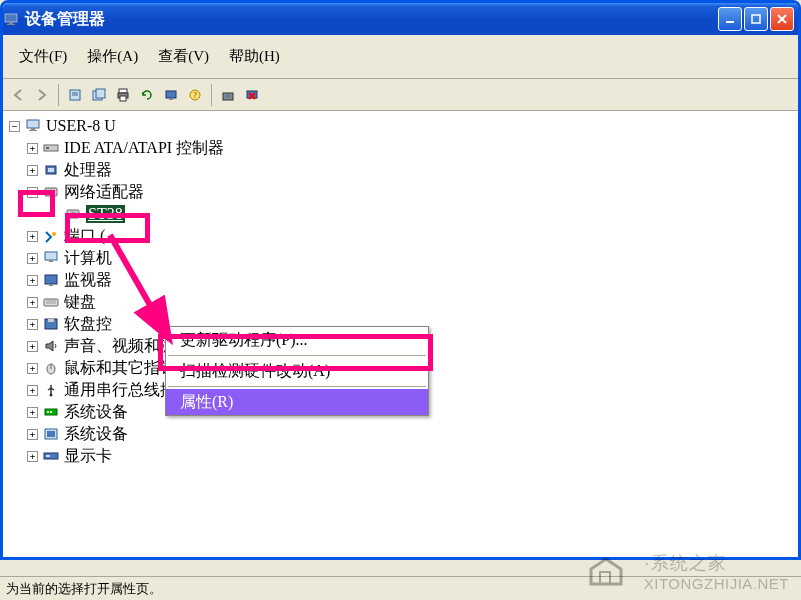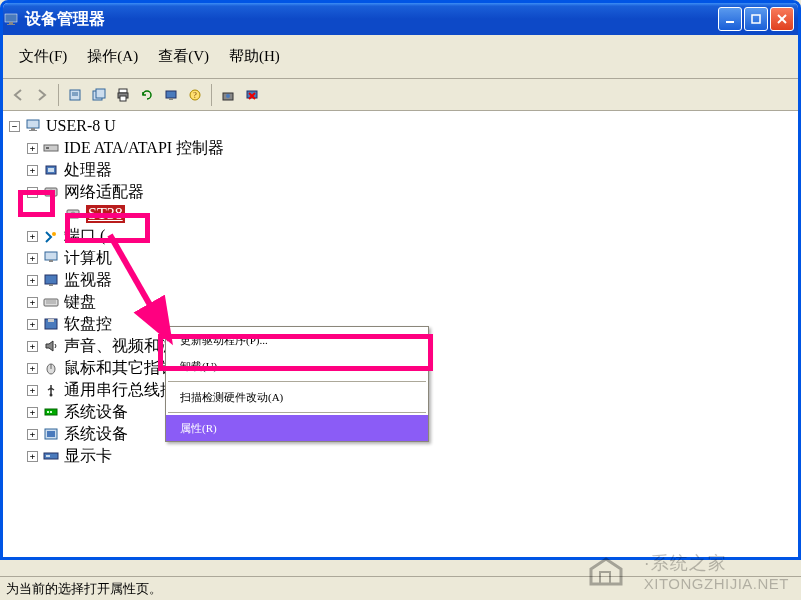--- a/index.html
+++ b/index.html
@@ -26,24 +26,24 @@
 .content { flex: 1; background: #fff; overflow: auto; padding: 4px 2px; position: relative; font-size: 16px; }
 .tree-row { display: flex; align-items: center; height: 22px; white-space: nowrap; }
 .expander { width: 11px; height: 11px; border: 1px solid #919191; background: #fff; display: flex; align-items: center; justify-content: center; font-size: 9px; line-height: 1; font-family: monospace; color: #000; margin-right: 4px; cursor: default; }
 .expander-space { width: 11px; margin-right: 4px; }
 .node-icon { width: 18px; height: 16px; margin-right: 4px; display: flex; align-items: center; justify-content: center; font-size: 14px; }
 .node-label { font-family: "SimSun", serif; }
 .indent { display: inline-block; }
 .i1 { width: 22px; }
 .i2 { width: 44px; }
 
-.selected { background: #b91c1c; color: #fff; padding: 0 2px; text-decoration: underline; }
+.selected { background: #14532d; color: #fff; padding: 0 2px; text-decoration: underline; }
 
 .context-menu { position: absolute; left: 162px; top: 215px; width: 264px; background: #fff; border: 1px solid #8a867a; box-shadow: 2px 2px 3px rgba(0,0,0,0.3); z-index: 10; }
-.cm-item { height: 26px; display: flex; align-items: center; padding: 0 14px; font-size: 11px; }
+.cm-item { height: 26px; display: flex; align-items: center; padding: 0 14px; font-size: 16px; }
 .cm-item.highlight { background: #8b5cf6; color: #fff; }
 .cm-sep { height: 1px; background: #aca899; margin: 2px 2px; }
 
 .statusbar { height: 24px; background: #ece9d8; border-top: 1px solid #aca899; display: flex; align-items: center; padding: 0 6px; font-size: 13px; position: absolute; bottom: 0; left: 0; right: 0; }
 
 .highlight-box { position: absolute; border: 5px solid #ff0080; pointer-events: none; z-index: 20; }
 .hl1 { left: 18px; top: 190px; width: 37px; height: 27px; }
 .hl2 { left: 65px; top: 213px; width: 85px; height: 30px; }
 .hl3 { left: 158px; top: 334px; width: 275px; height: 37px; }
 
@@ -351,21 +351,20 @@
           <svg width="16" height="14">
             <rect x="1" y="4" width="14" height="6" fill="#4a7abc" stroke="#236"></rect>
             <rect x="3" y="6" width="4" height="2" fill="#cde"></rect>
           </svg>
         </span>
       <span class="node-label">显示卡</span>
     </div>
 
     <div class="context-menu">
       <div class="cm-item">更新驱动程序(P)...</div>
-      <div class="cm-item">卸载(U)</div>
       <div class="cm-sep"></div>
       <div class="cm-item">扫描检测硬件改动(A)</div>
       <div class="cm-sep"></div>
       <div class="cm-item highlight">属性(R)</div>
     </div>
   </div>
 
 </div>
 
 <div class="highlight-box hl1"></div>

